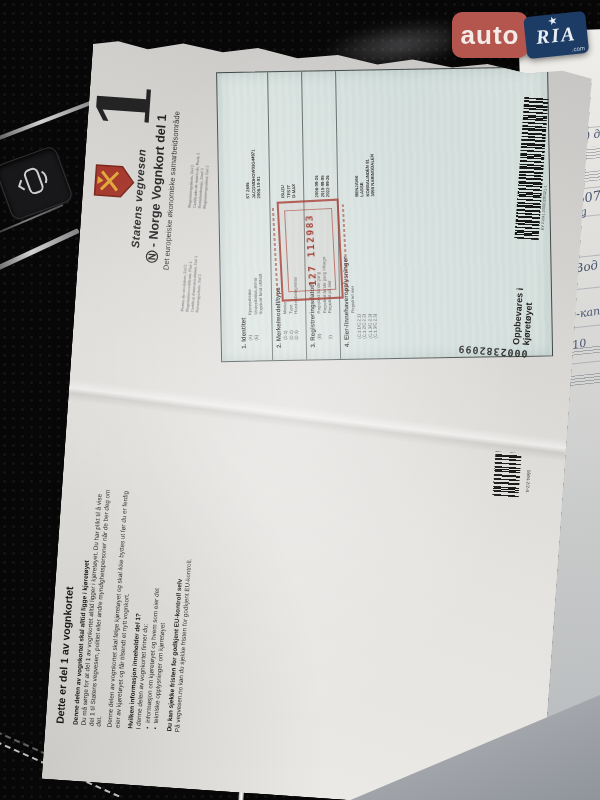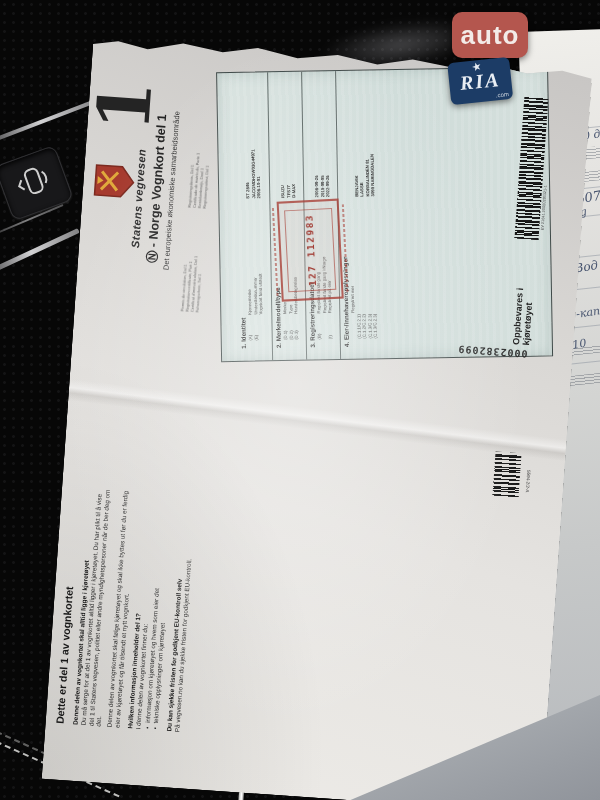--- a/index.html
+++ b/index.html
@@ -86,21 +86,21 @@
 
   
   .info{position:absolute;left:56px;top:8px;width:238px;color:#2c2c2c;}
   .info h2{margin:0 0 5px 0;font-size:10.5px;color:#1a1a1a;}
   .info h3{margin:6px 0 1px 0;font-size:6.4px;color:#1a1a1a;}
   .info p{margin:0 0 3px 0;font-size:6.3px;line-height:1.22;}
   .info .bullet{display:block;font-size:6.3px;line-height:1.25;padding-left:7px;position:relative;}
   .info .bullet::before{content:"•";position:absolute;left:1px;top:0;}
 
   
-  .wm{position:absolute;left:452px;top:12px;z-index:10;display:flex;align-items:flex-start;filter:drop-shadow(0 2px 3px rgba(0,0,0,.5));flex-direction:column;}
+  .wm{position:absolute;left:452px;top:12px;z-index:10;display:flex;align-items:flex-start;filter:drop-shadow(0 2px 3px rgba(0,0,0,.5));}
   .wm-auto{width:76px;height:46px;background:#b4564e;border-radius:10px;display:flex;align-items:center;justify-content:center;}
   .wm-auto span{font-size:26px;font-weight:600;color:#f3ebe8;letter-spacing:1px;line-height:1;}
   .wm-ria{position:relative;width:62px;height:42px;background:#1c3c66;border-radius:6px;margin-left:-3px;transform:rotate(-6deg) translateY(2px);display:flex;align-items:center;justify-content:center;}
   .wm-ria .ria{font-family:"Liberation Serif",serif;font-style:italic;font-weight:700;font-size:20px;color:#e9eef4;letter-spacing:2px;}
   .wm-ria .star{position:absolute;top:0px;left:24px;font-size:11px;color:#e9eef4;transform:rotate(-12deg);}
   .wm-ria .tld{position:absolute;right:4px;bottom:2px;font-size:6px;color:#cdd6df;}
 </style>
 </head>
 <body>
 

